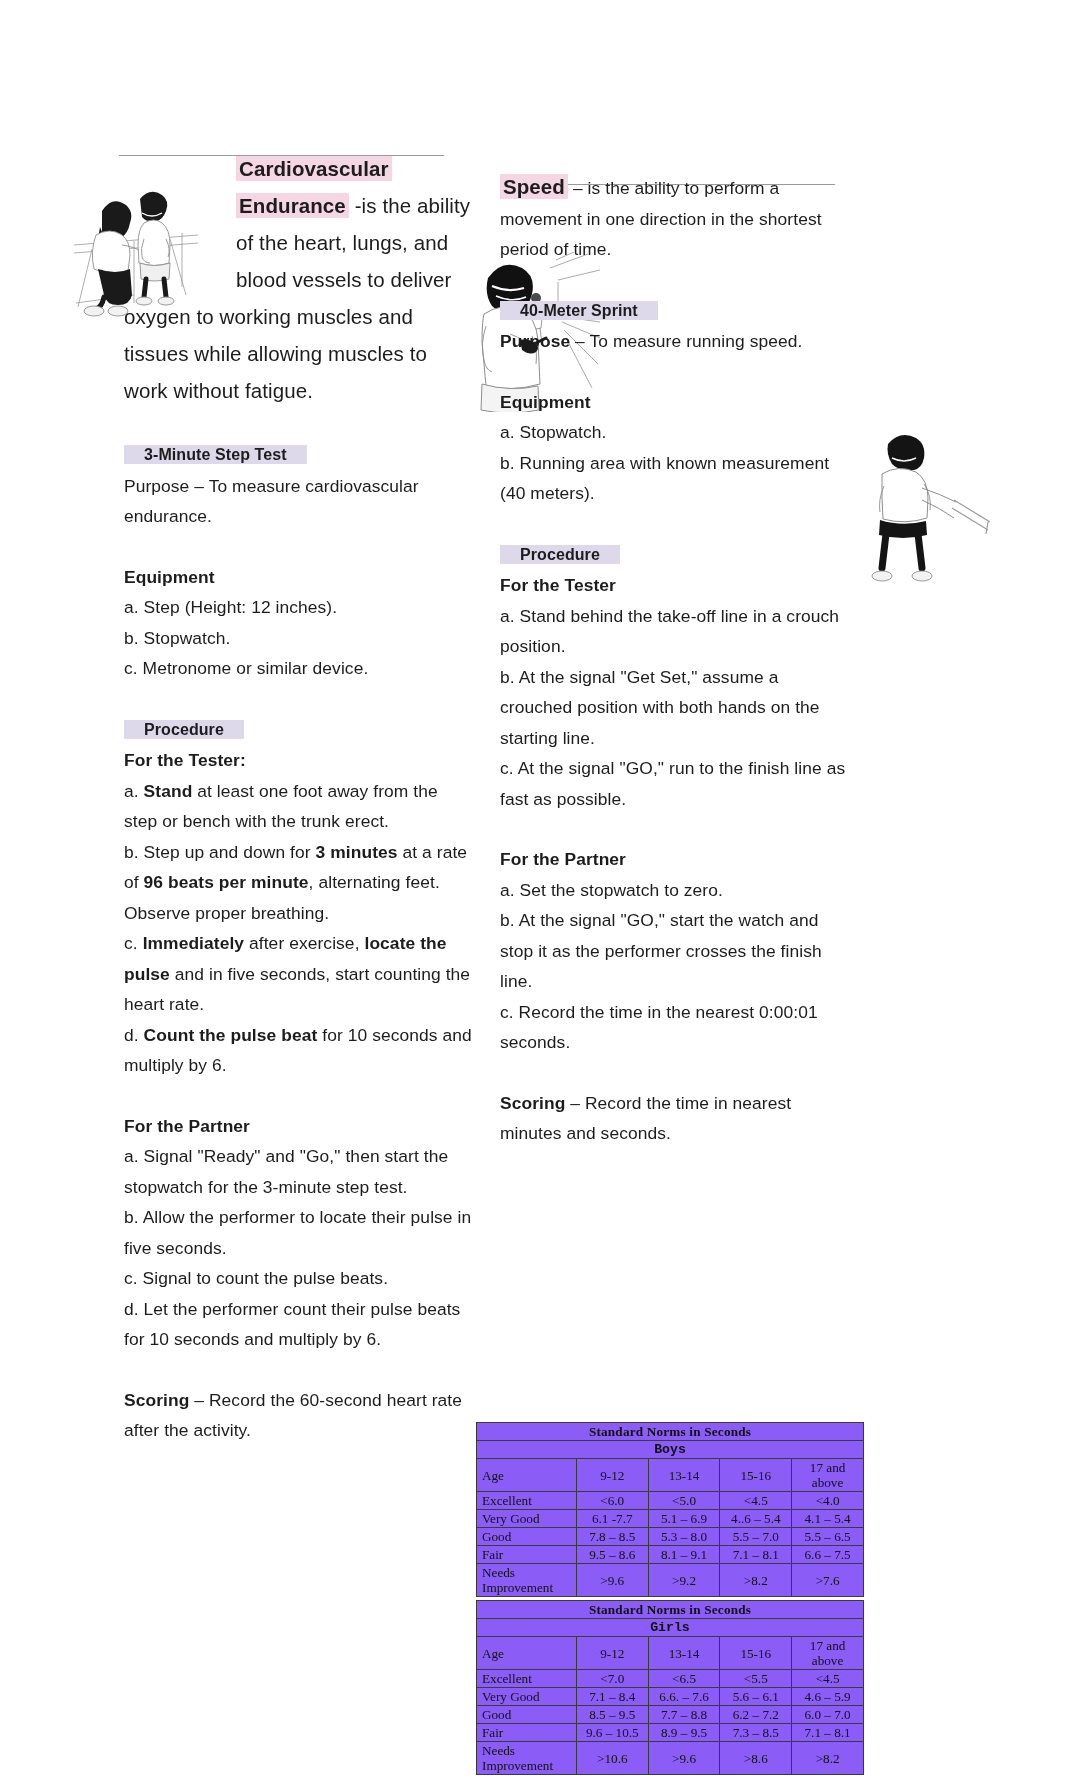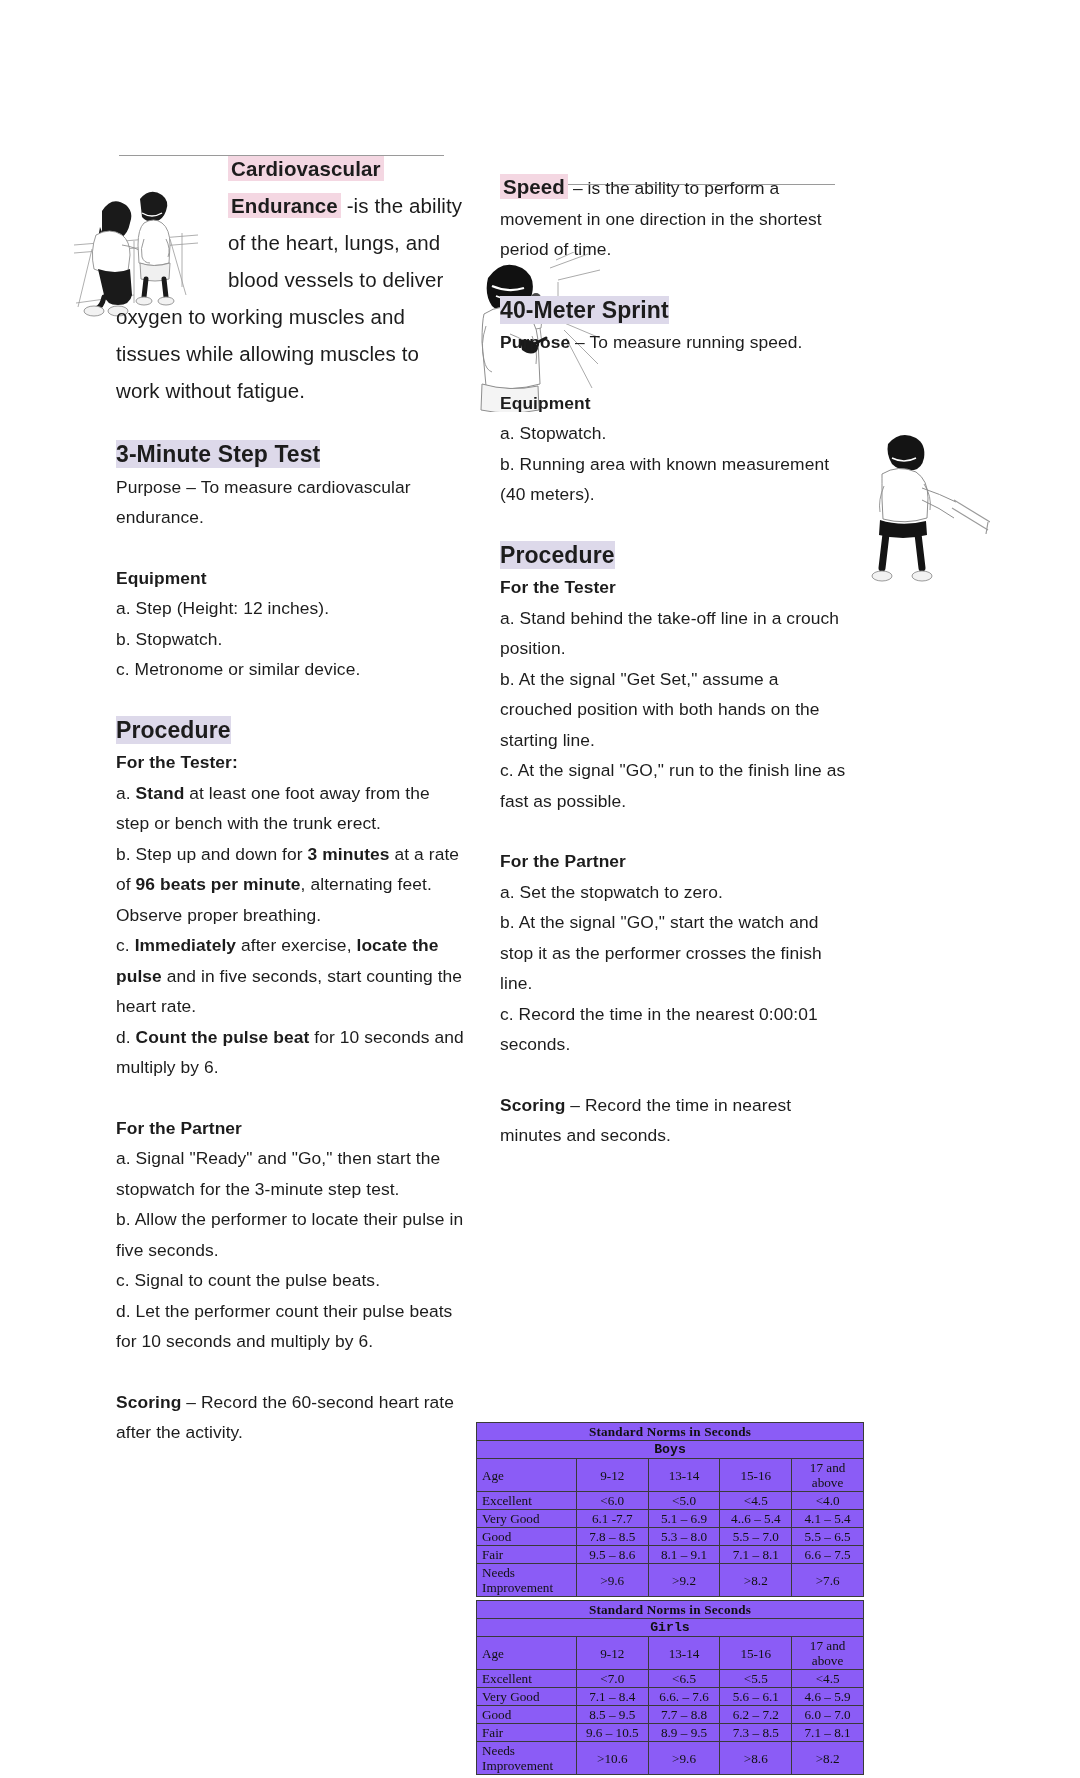--- a/index.html
+++ b/index.html
@@ -4,42 +4,42 @@
 <style>
   html,body{margin:0;padding:0;}
   body{
     width:1080px;height:1778px;background:#ffffff;
     font-family:"Liberation Sans","DejaVu Sans",sans-serif;
     color:#1a1a1a;position:relative;overflow:hidden;
   }
   .page{position:absolute;inset:0;}
 
   
-  .col-left{position:absolute;left:116px;top:150px;width:348px;}
+  .col-left{position:absolute;left:124px;top:150px;width:348px;}
   .col-right{position:absolute;left:500px;top:172px;width:350px;}
 
   .rule{height:0;border-top:1.4px solid #9a9a9a;width:100%;}
   .rule-left{position:absolute;left:119px;top:155px;width:325px;}
   .rule-right{position:absolute;left:510px;top:184px;width:325px;}
 
   
   .p{
     font-size:17.4px;line-height:30.5px;color:#1c1c1c;
     letter-spacing:.005em;margin:0;
   }
   .b{font-weight:700;}
   .gap{height:30px;}
 
   .hl-pink{
     background:#f4d7e2;font-weight:700;font-size:20.5px;
     padding:1px 3px;box-decoration-break:clone;-webkit-box-decoration-break:clone;
   }
   .hl-lav{
-    background:#ddd9ea;font-weight:700;font-size:23px;
-    padding:1px 0;box-decoration-break:clone;-webkit-box-decoration-break:clone;
+    background:#ddd9ea;font-weight:700;font-size:16px;
+    padding:1px 20px;box-decoration-break:clone;-webkit-box-decoration-break:clone;
   }
 
   
   .intro{position:relative;}
   .float-img-left{
     float:left;width:104px;height:128px;margin:2px 8px 2px 0;shape-outside:margin-box;
   }
   .intro .lead{font-size:20.5px;line-height:37px;}
 
   

